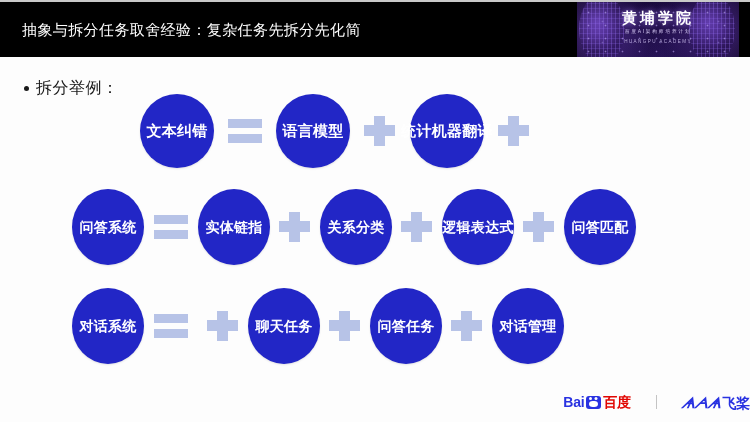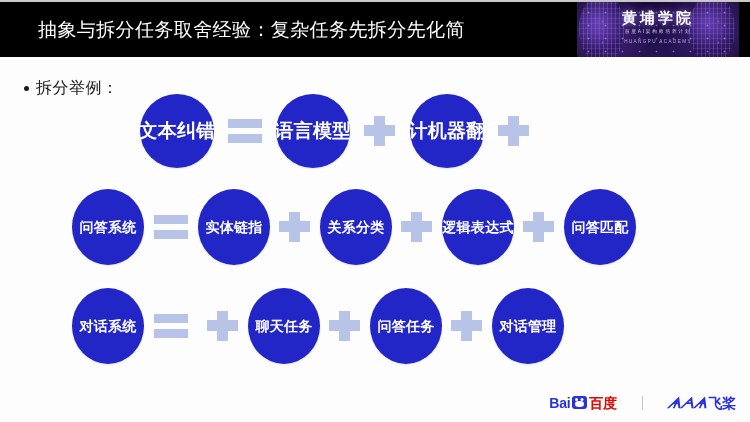--- a/index.html
+++ b/index.html
@@ -21,23 +21,23 @@
     background:#c9c9c9;
   }
 
   
   .header {
     position:absolute; left:0; top:2px; width:750px; height:55px;
     background:#000000;
     overflow:hidden;
   }
   .header-title {
-    position:absolute; left:38px; top:50%; transform:translateY(-50%);
+    position:absolute; left:22px; top:50%; transform:translateY(-50%);
     color:#ffffff;
-    font-size:19px;
+    font-size:15px;
     letter-spacing:0.4px;
     white-space:nowrap;
     font-weight:400;
     font-family:Liberation Mono, monospace;
   }
 
   
   .logo-panel {
     position:absolute; right:11px; top:0; width:162px; height:55px;
     background:
@@ -129,21 +129,21 @@
   }
   .node .lbl {
     display:block;
     line-height:1.06;
     padding:0 4px;
     letter-spacing:0.3px;
     word-break:break-all;
   }
 
   
-  #row-0 .node { width:74px; height:74px; font-size:19px; }
+  #row-0 .node { width:74px; height:74px; font-size:15px; }
   #row-1 .node { width:72px; height:76px; font-size:14px; }
   #row-2 .node { width:72px; height:76px; font-size:14px; }
 
   
   .op { flex:none; position:relative; }
   .op-eq  { width:46px; height:30px; }
   .op-eq i {
     position:absolute; left:6px; width:34px; height:9px;
     background:#b7c3e7; display:block;
   }
@@ -158,22 +158,22 @@
   .op-plus i.h { left:5px;  top:11px; width:31px; height:11px; }
 
   
   #row-0 .gap-a { width:8px; flex:none; }
   #row-0 .gap-b { width:9px; flex:none; }
   #row-1 .gap-a, #row-2 .gap-a { width:4px; flex:none; }
   #row-1 .gap-b, #row-2 .gap-b { width:4px; flex:none; }
 
   
   .footer {
-    position:absolute; right:14px; bottom:12px;
-    display:flex; align-items:center; gap:25px;
+    position:absolute; right:0; bottom:12px;
+    display:flex; align-items:flex-start; gap:25px;
   }
   .baidu-logo {
     display:flex; align-items:center; gap:1px;
     font-size:14px; font-weight:700; line-height:1;
   }
   .baidu-bai  { color:#2932e1; letter-spacing:-0.3px; }
   .baidu-paw {
     width:15px; height:13px; border-radius:3px;
     background:#2932e1;
     position:relative;

